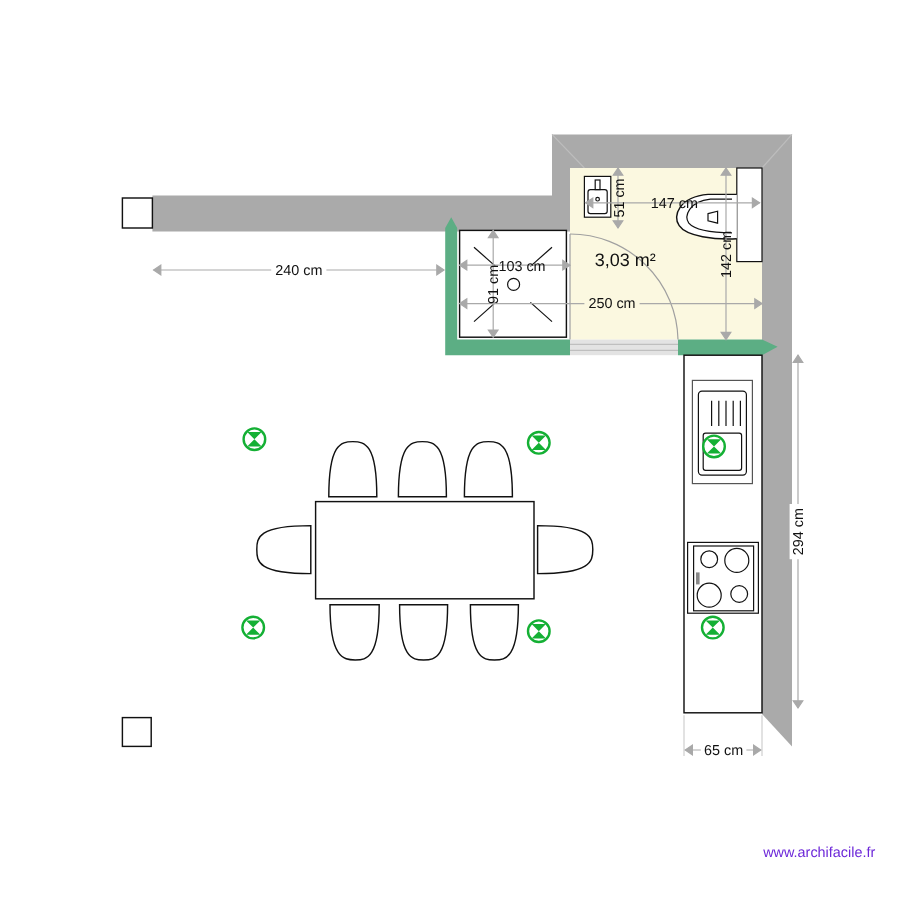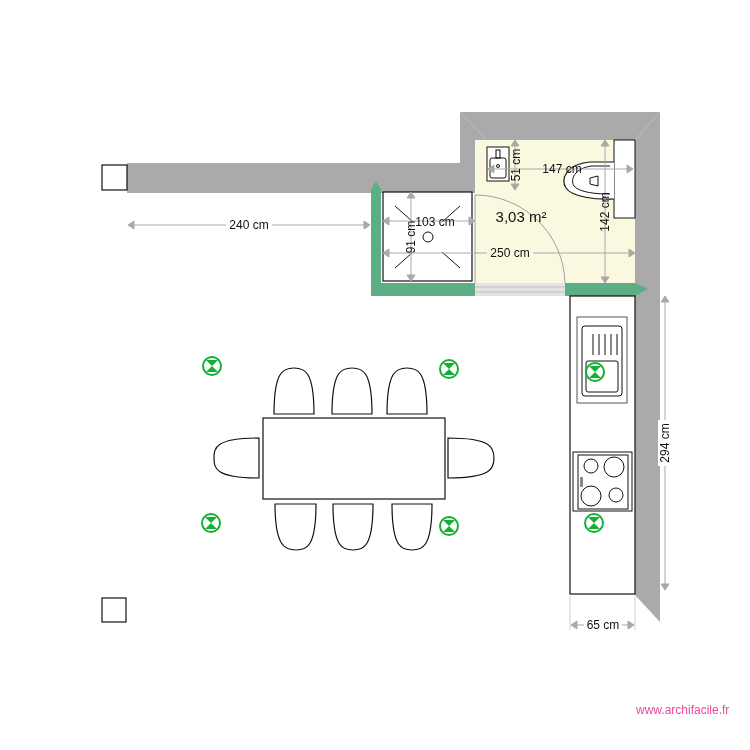--- a/index.html
+++ b/index.html
@@ -1,21 +1,21 @@
 <!DOCTYPE html>
 <html><head>
 <meta charset="utf-8">
 <style>
   html, body { margin: 0; padding: 0; background: #ffffff; }
   body { width: 750px; height: 750px; position: relative; overflow: hidden;
          font-family: "Liberation Sans", sans-serif; }
   #plan { position: absolute; left: 0; top: 0; width: 750px; height: 750px; }
   .dim-text { font-family: "Liberation Sans", sans-serif; font-size: 12px; fill: #111; }
   .area-text { font-family: "Liberation Sans", sans-serif; font-size: 15px; fill: #111; }
-  .wm { position: absolute; left: 636px; top: 703px; font-size: 12px; color: #ec4899;
+  .wm { position: absolute; left: 636px; top: 703px; font-size: 12px; color: #6d28d9;
         font-family: "Liberation Sans", sans-serif; }
 </style>
 </head>
 <body>
 
 <svg id="plan" viewBox="0 0 750 750" xmlns="http://www.w3.org/2000/svg">
 
   <g>
     <polygon points="127,163 460,163 460,193 127,193" fill="#aaaaaa"></polygon>
     <rect x="102" y="165" width="25" height="25" fill="#fff" stroke="#111" stroke-width="1.2"></rect>

